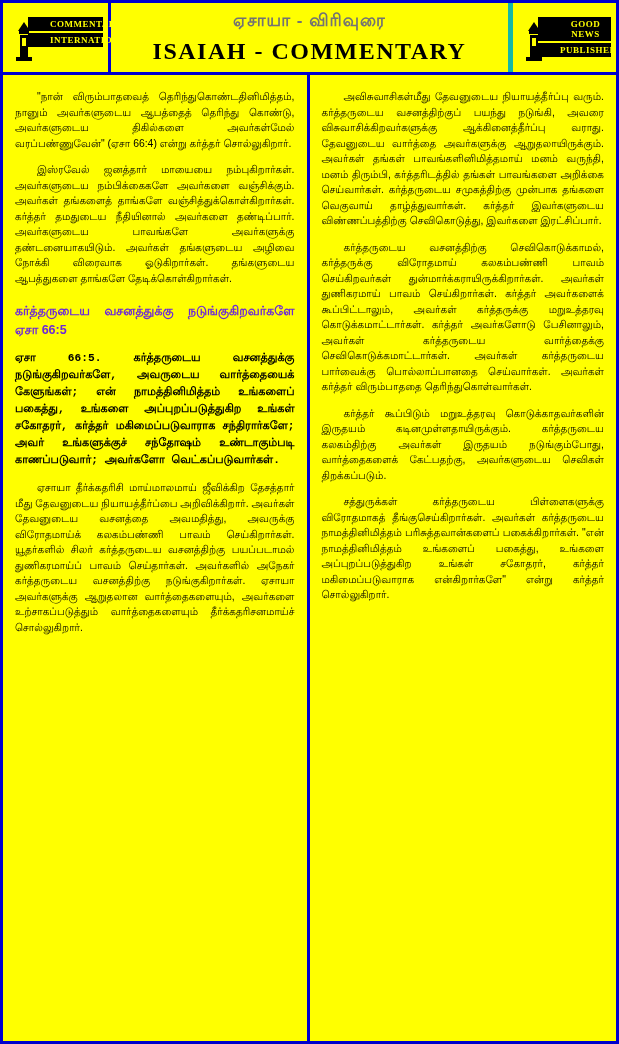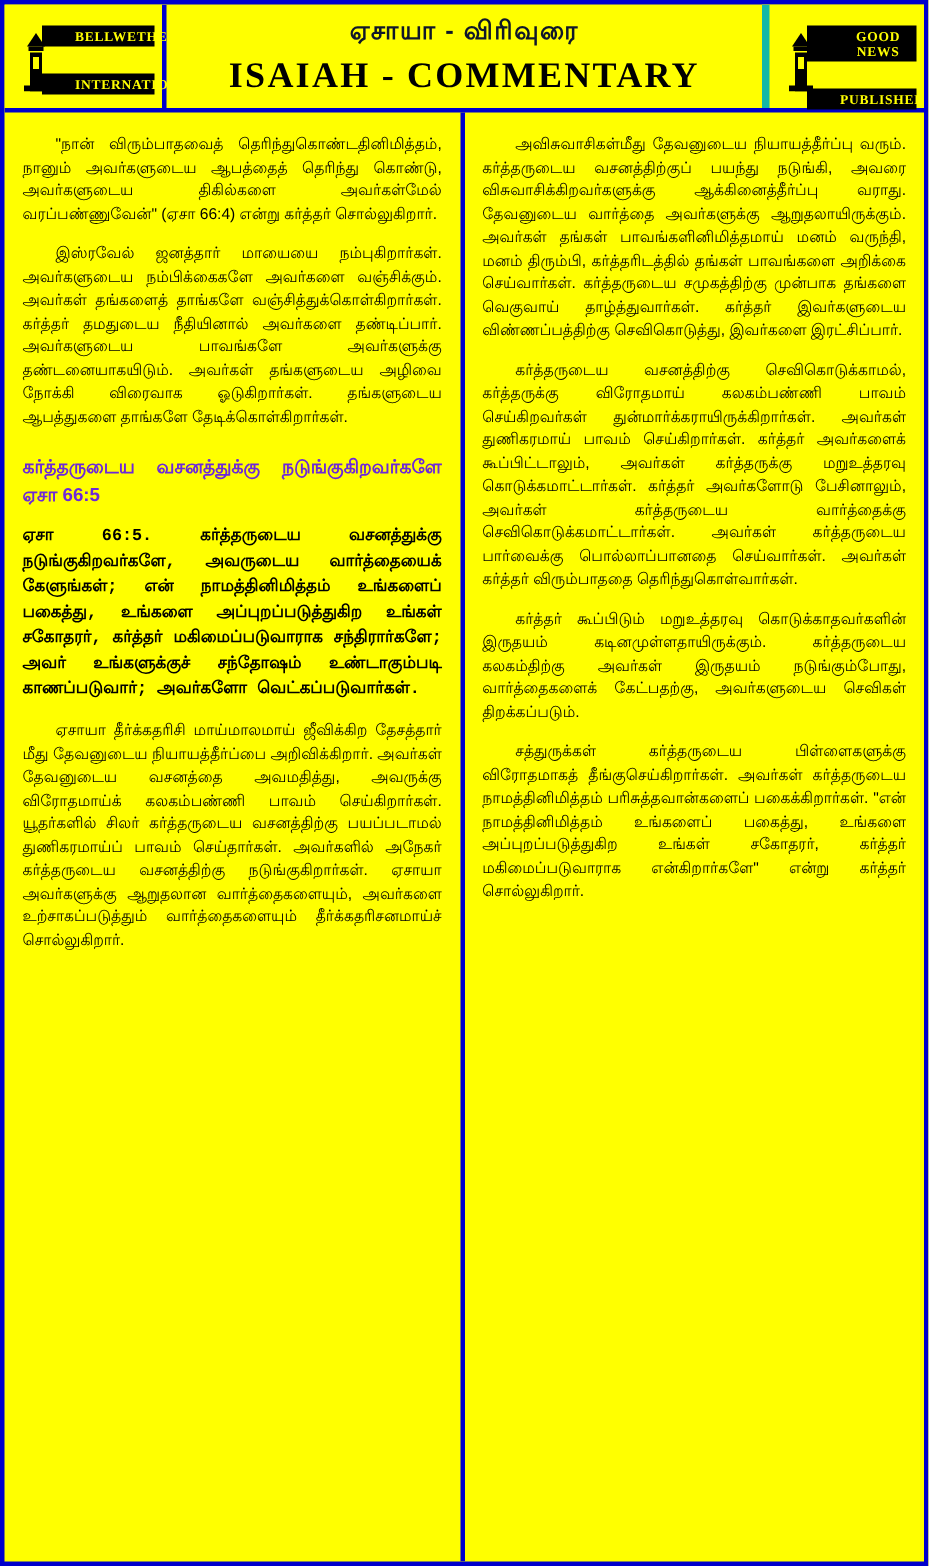--- a/index.html
+++ b/index.html
@@ -49,21 +49,21 @@
     color: #ffff00;
     font-size: 9px;
     font-weight: bold;
     letter-spacing: 0.5px;
     text-align: center;
     padding: 2px 0 2px 22px;
     line-height: 10px;
     font-family: "Liberation Serif", serif;
   }
   .logo-band.b2 {
-    margin-top: 18px;
+    margin-top: 2px;
   }
   .logo-mark {
     position: absolute;
     left: 8px;
     top: 12px;
     width: 20px;
     height: 40px;
   }
   .logo-wrap {
     position: relative;
@@ -80,21 +80,21 @@
     flex: 1;
     display: flex;
     flex-direction: column;
     align-items: center;
     justify-content: center;
     gap: 6px;
   }
   .title-tamil {
     font-size: 17px;
     font-weight: bold;
-    color: #0f172a;
+    color: #737373;
     letter-spacing: 1px;
     font-family: "Liberation Sans", sans-serif;
   }
   .title-english {
     font-size: 24px;
     font-weight: bold;
     color: #000000;
     letter-spacing: 1.5px;
     font-family: "Liberation Serif", serif;
   }
@@ -152,21 +152,21 @@
     <div class="logo-box">
       <div class="logo-wrap">
         <svg class="logo-mark" viewBox="0 0 20 40">
           <polygon points="10,1 16,10 4,10" fill="#000"></polygon>
           <rect x="5" y="10" width="10" height="3" fill="#000"></rect>
           <rect x="6" y="14" width="8" height="26" fill="#000"></rect>
           <rect x="8" y="17" width="4" height="8" fill="#ffff00"></rect>
           <rect x="2" y="36" width="16" height="4" fill="#000"></rect>
         </svg>
         <div class="logo-text-stack">
-          <div class="logo-band">BELLWETHER</div>
+          <div class="logo-band">COMMENTARY</div>
           <div class="logo-band b2">INTERNATIONAL</div>
         </div>
       </div>
     </div>
 
     <div class="title-box">
       <div class="title-tamil">ஏசாயா  -  விரிவுரை</div>
       <div class="title-english">ISAIAH  -  COMMENTARY</div>
     </div>
 

